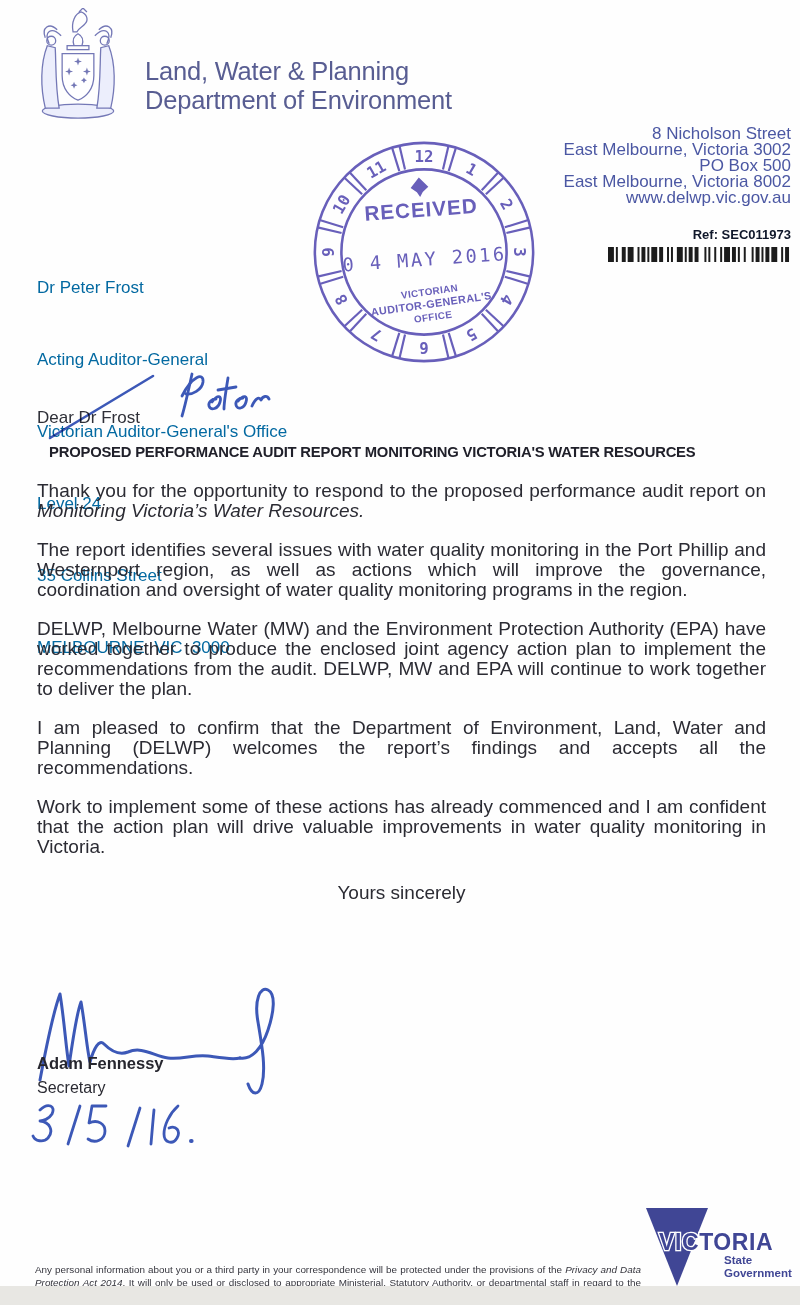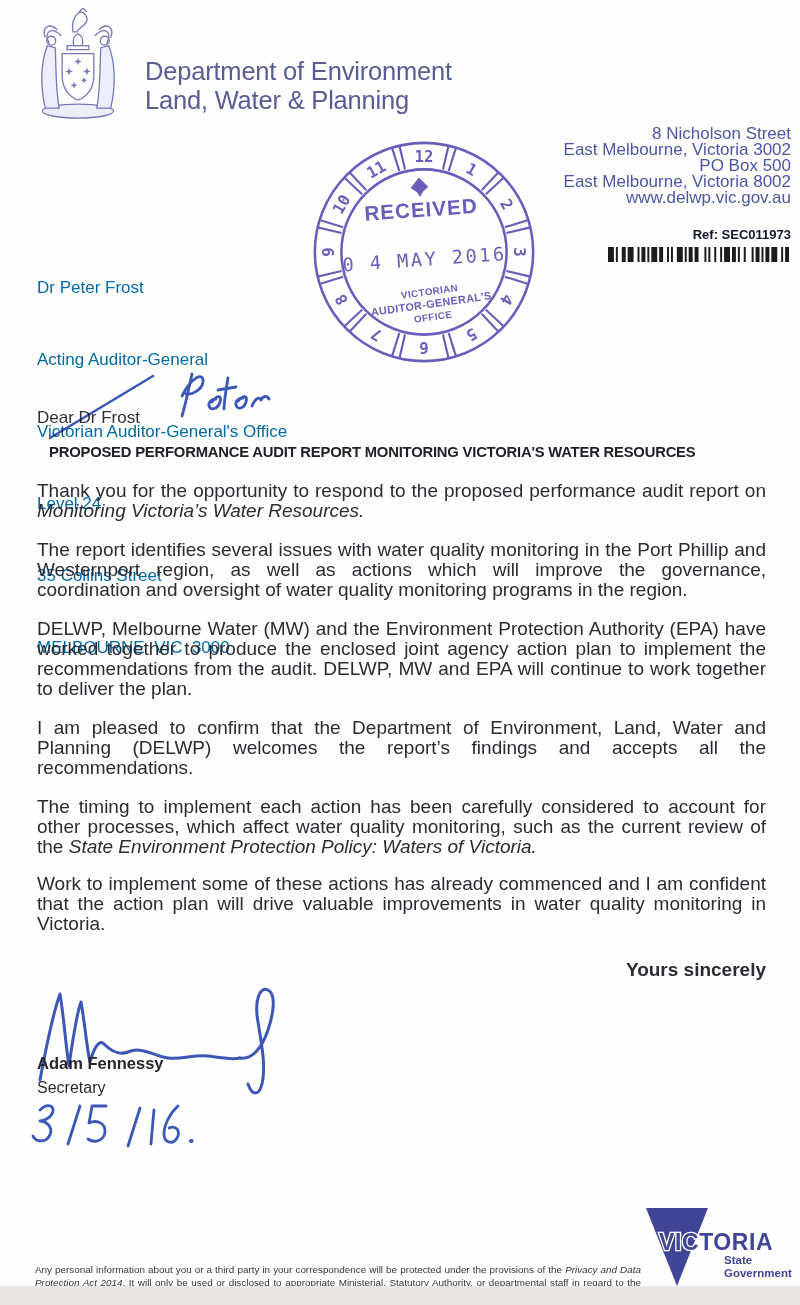--- a/index.html
+++ b/index.html
@@ -32,21 +32,21 @@
   
   .hand{position:absolute;mix-blend-mode:multiply;}
   .hand path,.hand line{stroke:#3c58b8;fill:none;stroke-linecap:round;stroke-linejoin:round;}
 
   
   .letterbody{position:absolute;left:37px;top:444px;width:729px;color:#2b2b33;}
   .letterbody h1{font-size:14.8px;letter-spacing:-.2px;color:#20202a;margin:0 0 21px 12px;font-weight:bold;}
   .letterbody p{font-size:19px;line-height:20px;text-align:justify;margin:14px 0 19px 0;}
   .letterbody p.tight{margin-bottom:17px;}
   .letterbody p.last{margin-bottom:26px;}
-  .letterbody .vale{text-align:right;font-weight:bold;}
+  .letterbody .vale{text-align:center;}
   .it{font-style:italic;}
 
   
   .signame{position:absolute;left:37px;top:1054px;color:#26262e;font-size:16.5px;font-weight:bold;}
   .sigtitle{position:absolute;left:37px;top:1079px;color:#2b2b33;font-size:16px;}
 
   
   .privacy{position:absolute;left:35px;top:1217px;width:606px;color:#35353d;font-size:9.9px;line-height:13px;text-align:justify;margin-top:46px;}
   .vicgov{position:absolute;left:632px;top:1196px;width:165px;height:108px;}
   .vicgov .navy{fill:#404695;}
@@ -79,22 +79,22 @@
     <g class="fillstar">
       <path transform="translate(45,54)" d="M0 -4 L1 -1 L4 0 L1 1 L0 4 L-1 1 L-4 0 L-1 -1 Z"></path>
       <path transform="translate(36,64)" d="M0 -4 L1 -1 L4 0 L1 1 L0 4 L-1 1 L-4 0 L-1 -1 Z"></path>
       <path transform="translate(54,64)" d="M0 -4 L1 -1 L4 0 L1 1 L0 4 L-1 1 L-4 0 L-1 -1 Z"></path>
       <path transform="translate(41,78)" d="M0 -3.5 L1 -1 L3.5 0 L1 1 L0 3.5 L-1 1 L-3.5 0 L-1 -1 Z"></path>
       <path transform="translate(51,73)" d="M0 -3 L1 -1 L3 0 L1 1 L0 3 L-1 1 L-3 0 L-1 -1 Z"></path>
     </g>
   </svg>
 
   <div class="dept">
+    <div>Land, Water &amp; Planning</div>
     <div>Department of Environment</div>
-    <div>Land, Water &amp; Planning</div>
   </div>
 
   <div class="addr">
     <div>8 Nicholson Street</div>
     <div>East Melbourne, Victoria 3002</div>
     <div>PO Box 500</div>
     <div>East Melbourne, Victoria 8002</div>
     <div>www.delwp.vic.gov.au</div>
   </div>
 
@@ -216,21 +216,20 @@
       <path d="M76 38 C79 31 83 28 85 32 C87 28 91 27 93 31"></path>
     </g>
   </svg>
 
   <div class="letterbody">
     <h1>PROPOSED PERFORMANCE AUDIT REPORT MONITORING VICTORIA'S WATER RESOURCES</h1>
     <p><span>Thank you for the opportunity to respond to the proposed performance audit report on </span><span class="it">Monitoring Victoria’s Water Resources.</span></p>
     <p>The report identifies several issues with water quality monitoring in the Port Phillip and Westernport region, as well as actions which will improve the governance, coordination and oversight of water quality monitoring programs in the region.</p>
     <p>DELWP, Melbourne Water (MW) and the Environment Protection Authority (EPA) have worked together to produce the enclosed joint agency action plan to implement the recommendations from the audit. DELWP, MW and EPA will continue to work together to deliver the plan.</p>
     <p>I am pleased to confirm that the Department of Environment, Land, Water and Planning (DELWP) welcomes the report’s findings and accepts all the recommendations.</p>
-    <p class="tight"><span>The timing to implement each action has been carefully considered to account for other processes, which affect water quality monitoring, such as the current review of the </span><span class="it">State Environment Protection Policy: Waters of Victoria.</span></p>
     <p class="last">Work to implement some of these actions has already commenced and I am confident that the action plan will drive valuable improvements in water quality monitoring in Victoria.</p>
     <p class="vale">Yours sincerely</p>
   </div>
 
   <svg class="hand" style="left:26px;top:984px;width:290px;height:118px;" viewBox="0 0 290 118">
     <g stroke-width="3">
       <path d="M14 96 C20 64 28 26 34 10 C38 34 40 64 43 82 C47 54 51 28 55 18 C59 40 61 66 64 78 C68 64 73 55 78 60 C84 66 92 72 102 68 C116 62 128 72 142 74 C156 76 168 70 182 72 C196 74 206 76 214 74"></path>
       <path d="M214 74 C226 76 236 64 242 46 C248 28 250 10 242 6 C234 2 228 16 232 38 C236 62 240 84 236 100 C233 112 226 112 222 100"></path>
     </g>
   </svg>

